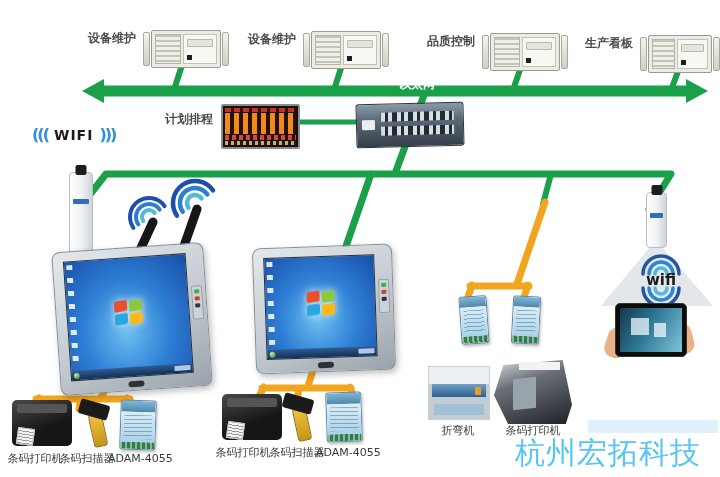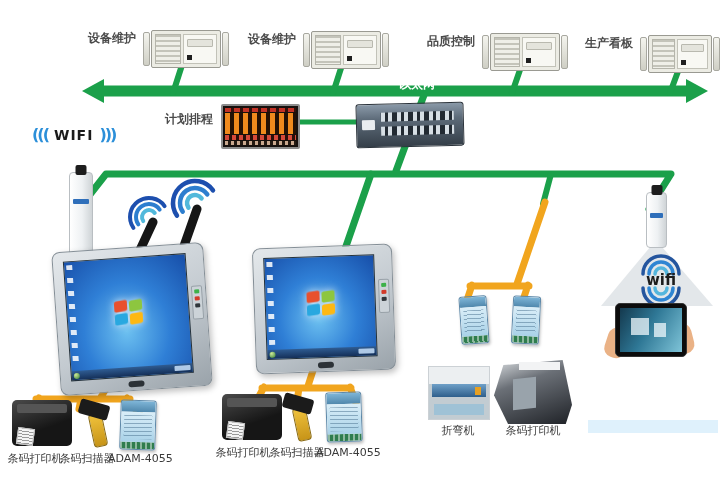--- a/index.html
+++ b/index.html
@@ -405,14 +405,15 @@
   <div class="hand" style="left:606px;top:328px;transform:rotate(18deg);"></div>
   <div class="hand" style="left:672px;top:324px;transform:rotate(-14deg);"></div>
   <div class="tablet">
     <div class="tab-screen">
       <i class="tb1"></i>
       <i class="tb2"></i>
     </div>
   </div>
 
   <div class="wm-band"></div>
+  <div class="watermark">杭州宏拓科技</div>
 
 </div>
 
 </body></html>

